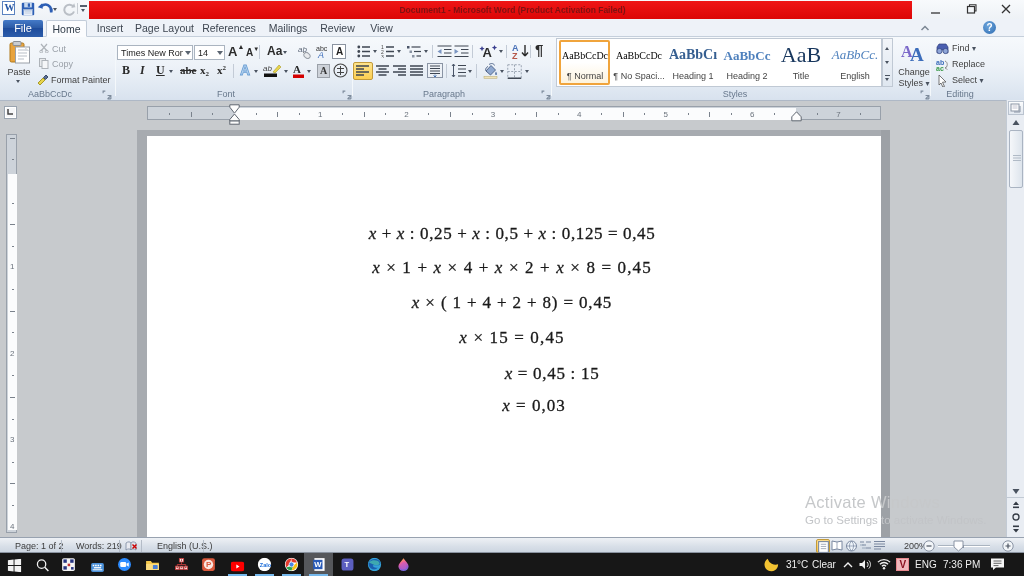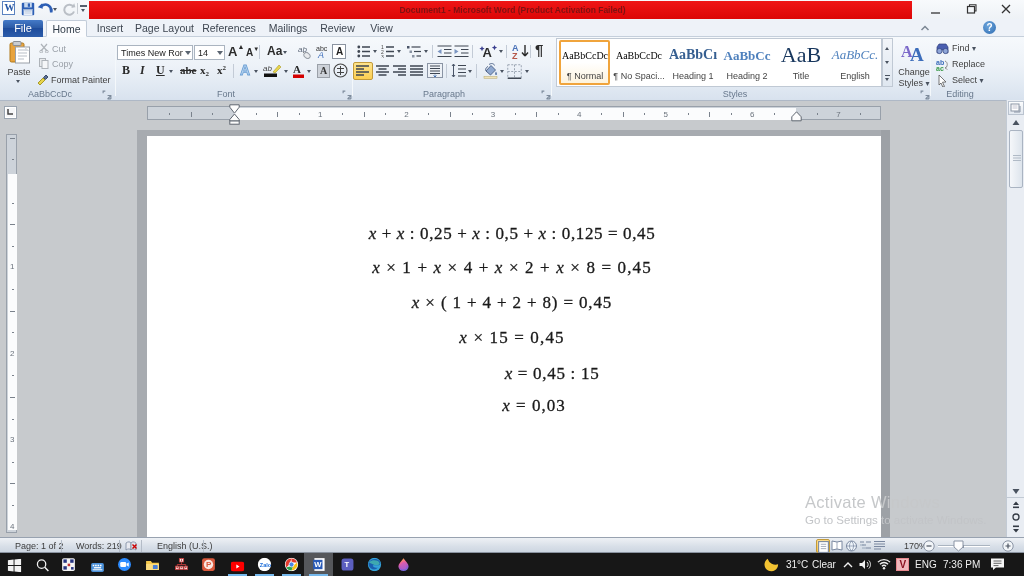--- a/index.html
+++ b/index.html
@@ -549,21 +549,21 @@
         <circle cx="6.5" cy="6" r="5" fill="#eef4fa" stroke="#7a88a0"></circle>
         <path d="M1.5 6h10M6.5 1a7 7 0 0 1 0 10M6.5 1a7 7 0 0 0 0 10" stroke="#7a88a0" stroke-width="0.7" fill="none"></path>
       </svg>
   <svg class="viewbtn" style="left:859px" width="13" height="12" viewBox="0 0 13 12">
         <path d="M1 2h4M7 2h5M3 5h4M7 8h5M5 8h0" stroke="#7a88a0" stroke-width="1.2"></path>
         <path d="M1 5h4M3 8h4" stroke="#9ab" stroke-width="1.2"></path>
       </svg>
   <svg class="viewbtn" style="left:873px" width="13" height="12" viewBox="0 0 13 12">
         <path d="M1 1.5h11M1 4h11M1 6.5h11M1 9h7" stroke="#7a88a0" stroke-width="1.1"></path>
       </svg>
-  <div class="sbitem" style="left:896px;">170%</div>
+  <div class="sbitem" style="left:896px;">200%</div>
   <svg class="abs" style="left:923px;top:2px" width="12" height="12" viewBox="0 0 12 12">
         <circle cx="6" cy="6" r="5.2" fill="#f2f5f8" stroke="#8a94a4"></circle>
         <path d="M3.5 6h5" stroke="#4a5360" stroke-width="1.2"></path>
       </svg>
   <div class="abs" style="left:938px;top:7px;width:52px;height:2px;background:#aab4c0;border-bottom:1px solid #fff;"></div>
   <div class="abs" style="left:963px;top:7px;width:1px;height:3px;background:#8a94a4;"></div>
   <svg class="abs" style="left:953px;top:2px" width="11" height="12" viewBox="0 0 11 12">
         <path d="M1 1h9v6L5.5 11 1 7Z" fill="#fdfdfe" stroke="#8a94a4"></path>
       </svg>
   <svg class="abs" style="left:1002px;top:2px" width="12" height="12" viewBox="0 0 12 12">

